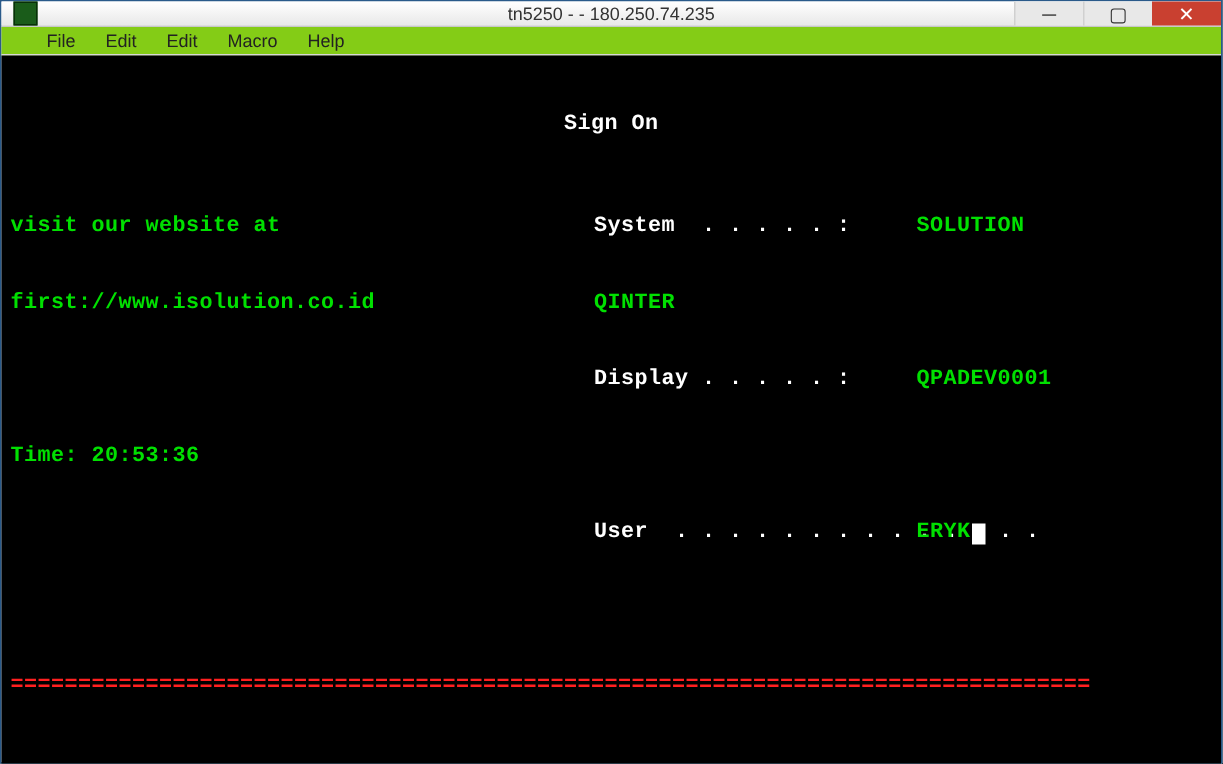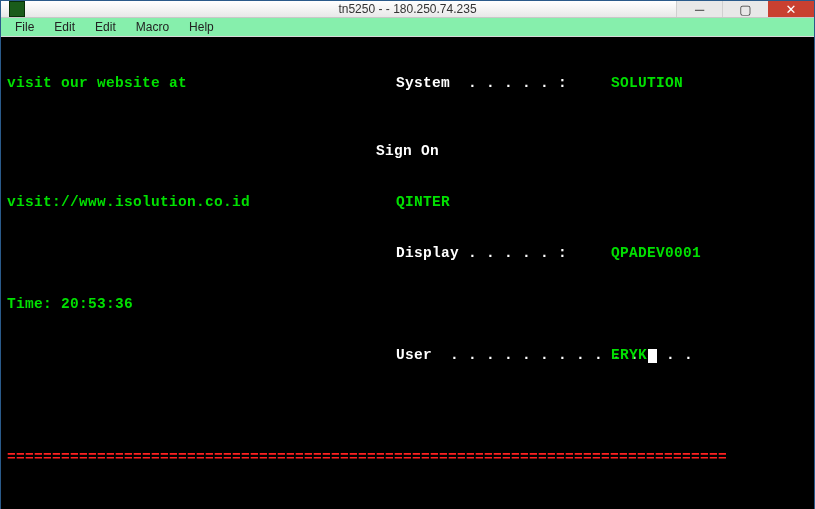--- a/index.html
+++ b/index.html
@@ -54,25 +54,25 @@
     border-left: 1px solid #d0d0d0;
     color: #333;
   }
   .win-btn.close {
     background: #c94030;
     color: #fff;
     border-left: none;
   }
   .menubar {
     height: 22px;
-    background: #86efac;
+    background: #84cc16;
     border-bottom: 1px solid #d8d8d8;
     display: flex;
     align-items: center;
-    padding: 0 4px;
+    padding: 0 20px;
     font-size: 12px;
   }
   .menu-item {
     padding: 2px 10px;
     color: #222;
   }
   .terminal {
     flex: 1;
     background: #000;
     font-family: "Courier New", monospace;
@@ -118,28 +118,28 @@
 
   <div class="menubar">
     <div class="menu-item">File</div>
     <div class="menu-item">Edit</div>
     <div class="menu-item">Edit</div>
     <div class="menu-item">Macro</div>
     <div class="menu-item">Help</div>
   </div>
 
   <div class="terminal">
+    <div class="row"><span class="wht" style="position:absolute;left:50%;transform:translateX(-50%);">Sign On</span></div>
+
     <div class="row">
       <span class="grn">visit our website at</span>
       <div class="sys-area"><span class="wht sys-label">System  . . . . . :</span><span class="grn sys-val">SOLUTION</span></div>
     </div>
-
-    <div class="row"><span class="wht" style="position:absolute;left:50%;transform:translateX(-50%);">Sign On</span></div>
     <div class="row">
-      <span class="grn">visit://www.isolution.co.id</span>
+      <span class="grn">first://www.isolution.co.id</span>
       <div class="sys-area"><span class="grn sys-val">QINTER</span></div>
     </div>
     <div class="row">
       <div class="sys-area"><span class="wht sys-label">Display . . . . . :</span><span class="grn sys-val">QPADEV0001</span></div>
     </div>
     <div class="row"><span class="grn">Time: 20:53:36</span></div>
     <div class="row">
       <div class="sys-area"><span class="wht sys-label">User  . . . . . . . . . . . . . .</span><span class="grn sys-val underline"><span>ERYK</span><span class="cursor"></span>     </span></div>
     </div>
     <div class="row"></div>

